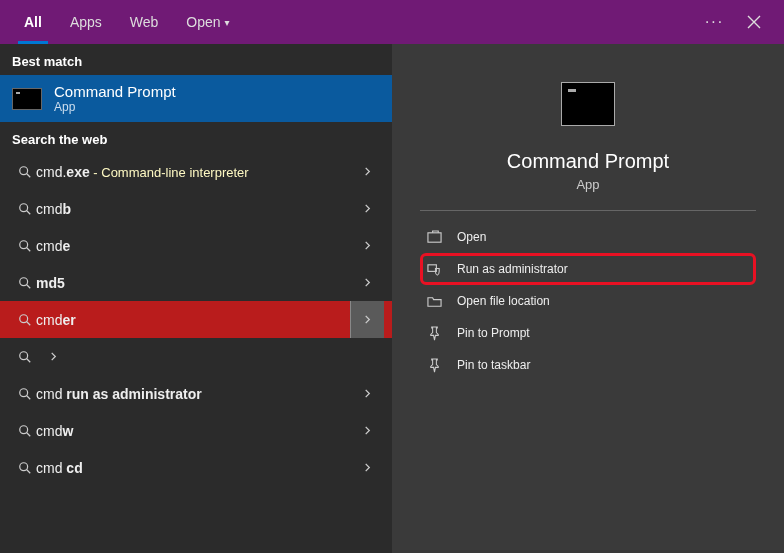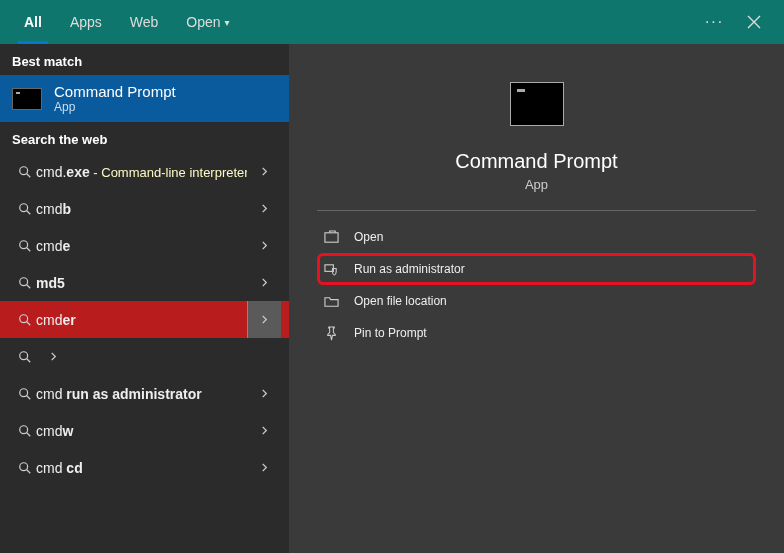--- a/index.html
+++ b/index.html
@@ -9,21 +9,21 @@
     font-family: "Segoe UI", Arial, sans-serif;
     color: #fff;
     overflow: hidden;
     position: relative;
   }
   .top-tabs {
     height: 44px;
     display: flex;
     align-items: center;
     padding: 10px 10px;
-    background: #0f766e;
+    background: #701a75;
   }
   .tab {
     padding: 0 14px;
     height: 44px;
     display: flex;
     align-items: center;
     font-size: 14px;
     color: #ddd;
     cursor: pointer;
     position: relative;
@@ -53,21 +53,21 @@
     color: #ddd;
   }
   .dots { font-size: 16px; letter-spacing: 1px; }
   .close-x svg { width: 14px; height: 14px; }
 
   .main {
     display: flex;
     height: calc(553px - 44px);
   }
   .left-panel {
-    width: 289px;
+    width: 392px;
     background: #2b2b2b;
     overflow: hidden;
   }
   .right-panel {
     flex: 1;
     background: #3a3a3a;
     padding: 20px 28px 0 28px;
     display: flex;
     flex-direction: column;
   }
@@ -390,15 +390,23 @@
         <span>Open file location</span>
       </div>
       <div class="action-item">
         <span class="action-icon">
           <svg viewBox="0 0 16 16">
               <path d="M5 1 L11 1 L11 2 L10 2 L10 7 L12 9 L12 10 L9 10 L8 15 L7 10 L4 10 L4 9 L6 7 L6 2 L5 2 Z" fill="none" stroke="#ccc" stroke-width="1.1"></path>
             </svg>
         </span>
         <span>Pin to Prompt</span>
       </div>
+      <div class="action-item">
+        <span class="action-icon">
+          <svg viewBox="0 0 16 16">
+              <path d="M5 1 L11 1 L11 2 L10 2 L10 7 L12 9 L12 10 L9 10 L8 15 L7 10 L4 10 L4 9 L6 7 L6 2 L5 2 Z" fill="none" stroke="#ccc" stroke-width="1.1"></path>
+            </svg>
+        </span>
+        <span>Pin to taskbar</span>
+      </div>
     </div>
   </div>
 </div>
 
 </body></html>

